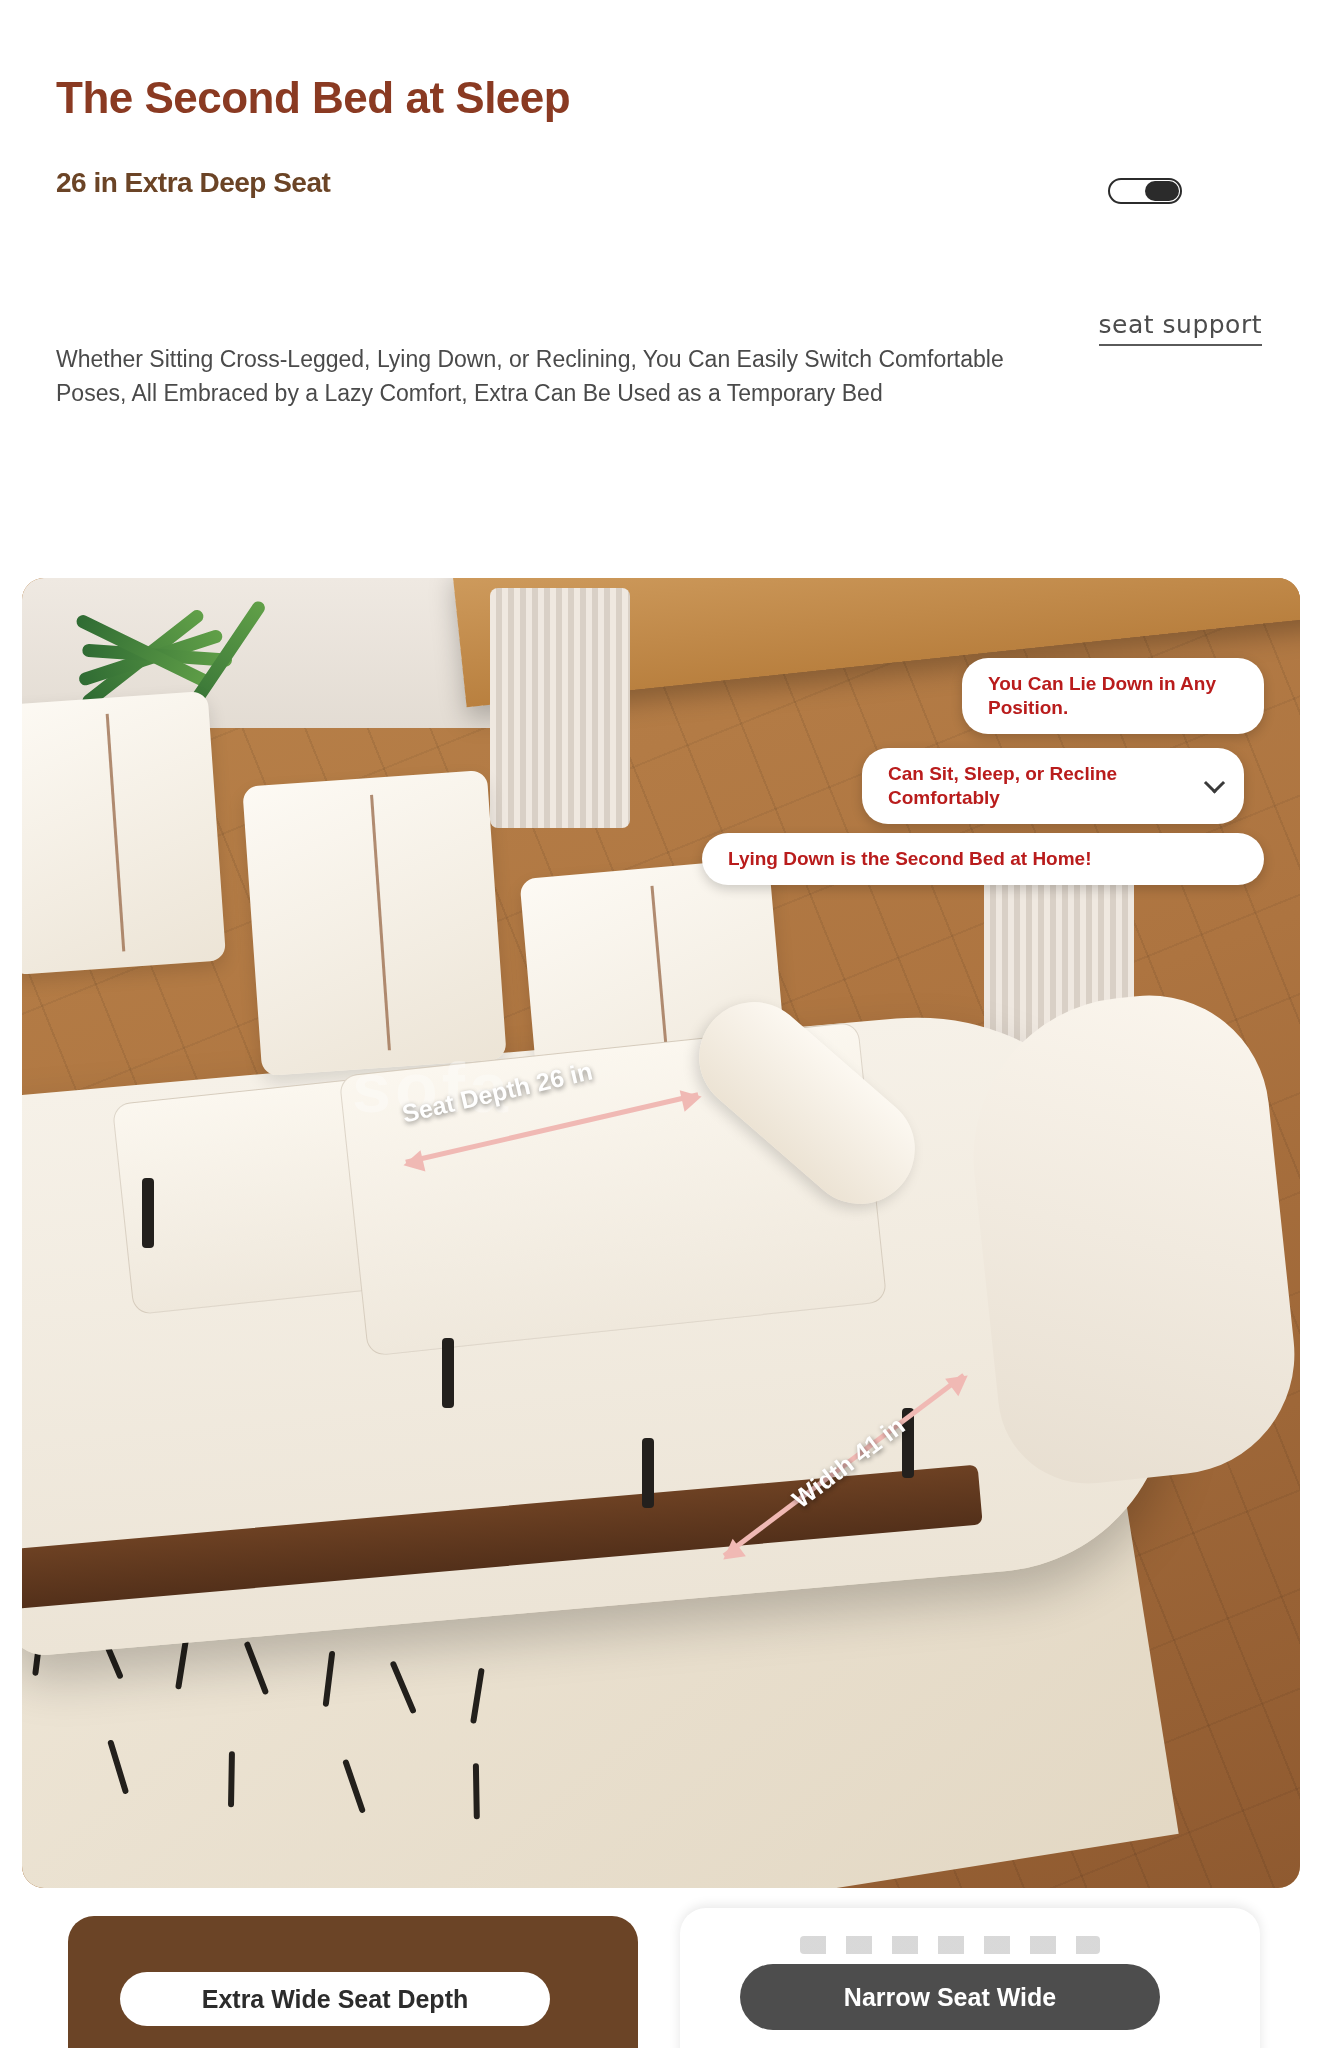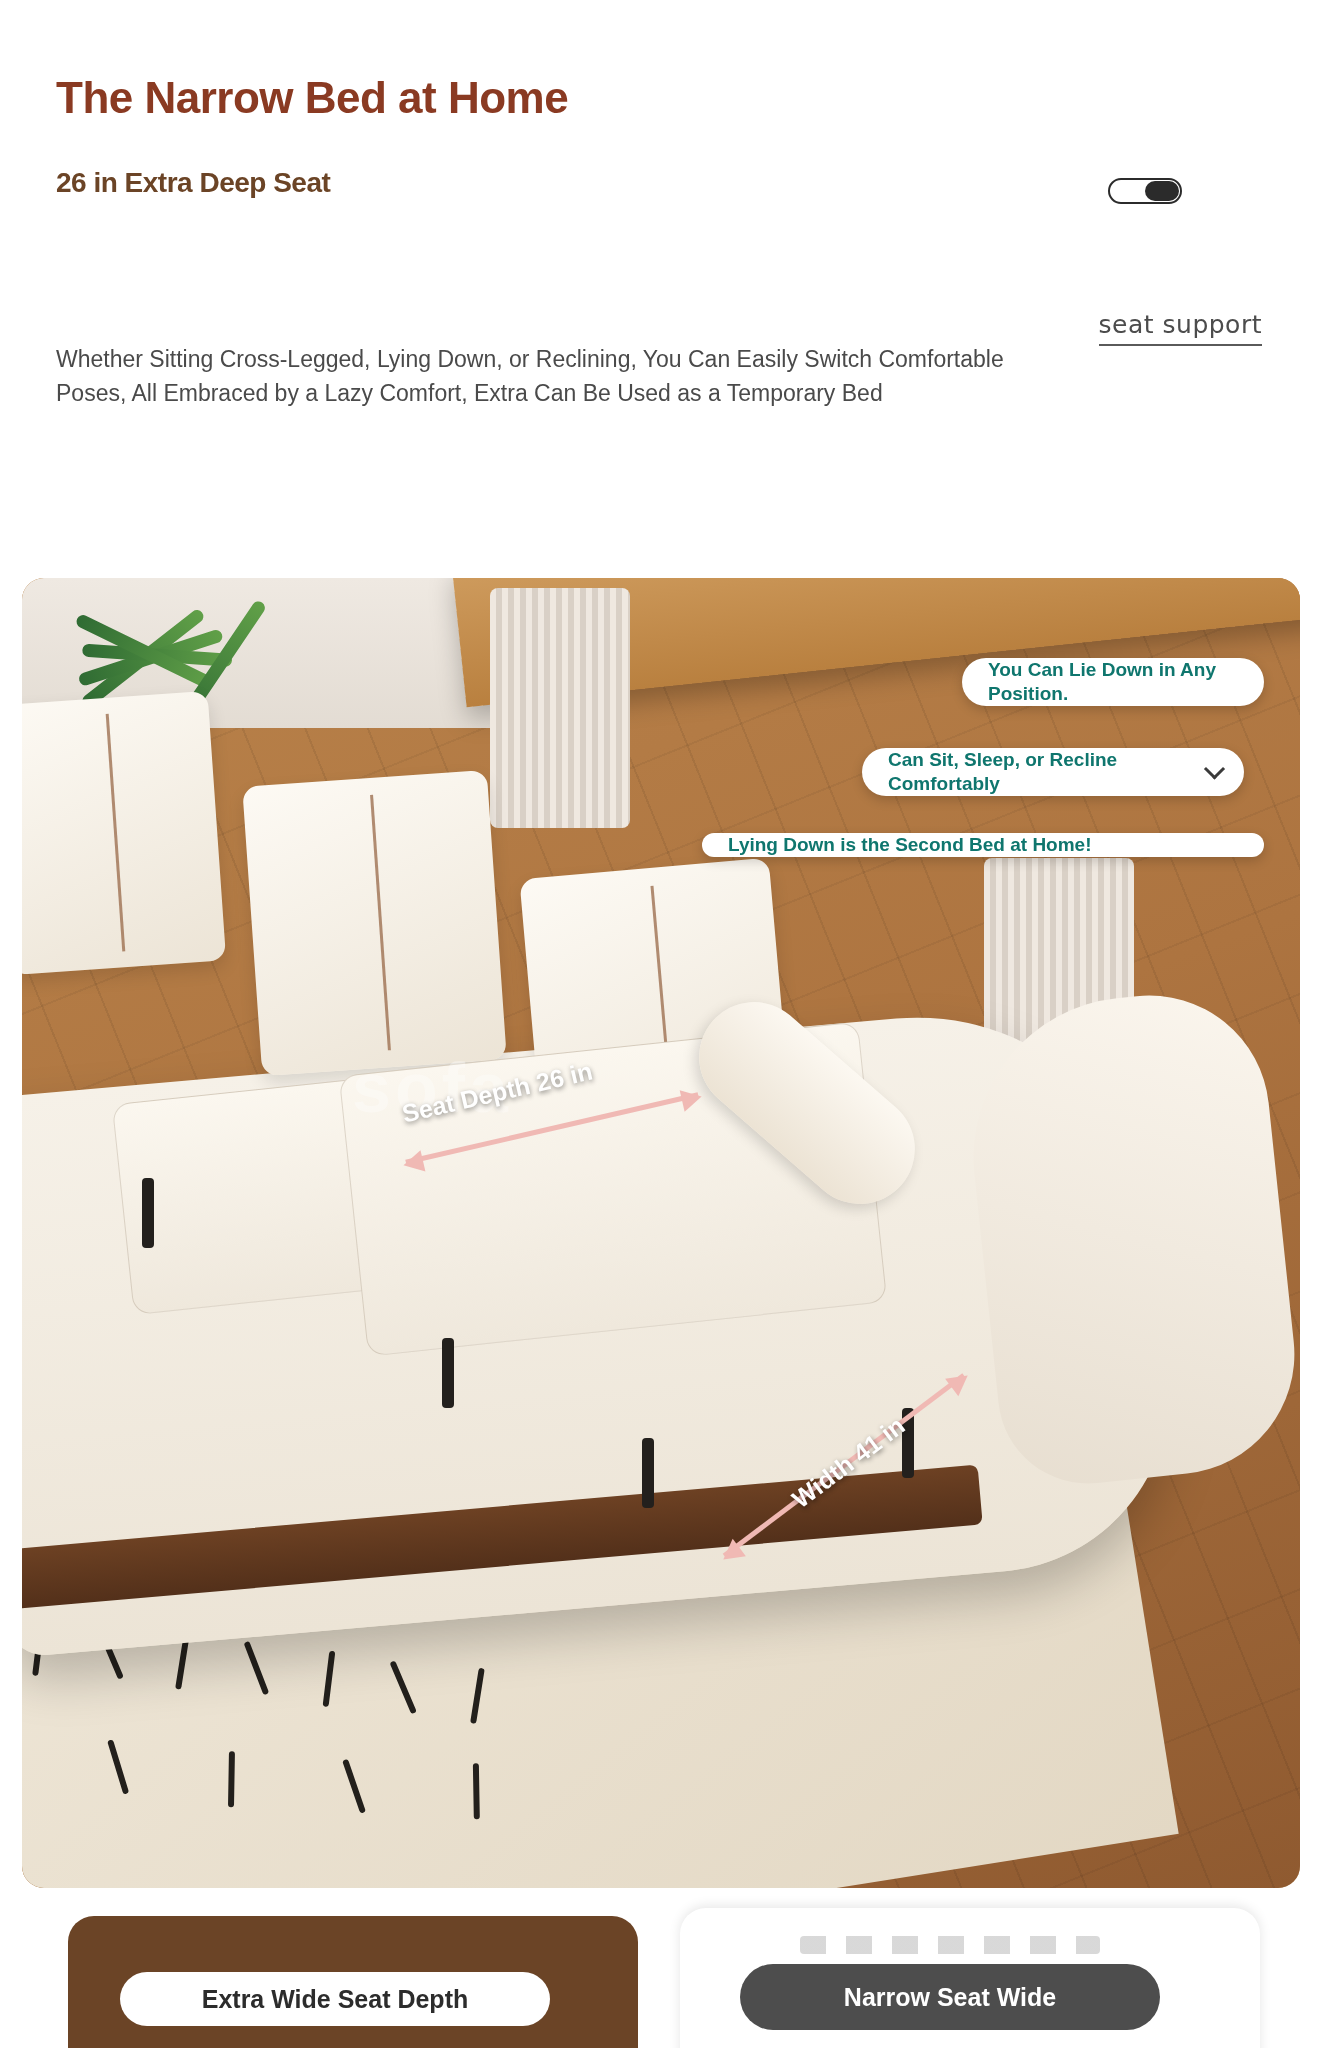--- a/index.html
+++ b/index.html
@@ -212,24 +212,24 @@
     width: 12px; height: 70px;
     background: #23201d;
     border-radius: 4px;
   }
 
   
   .pill {
     position: absolute;
     background: #ffffff;
     border-radius: 26px;
-    padding: 0 26px;
+    padding: 14px 26px;
     font-size: 19px;
     font-weight: bold;
-    color: #0f766e;
+    color: #b91c1c;
     line-height: 24px;
     box-shadow: 0 4px 12px rgba(0,0,0,0.18);
   }
   .pill.p-a { left: 940px; top: 80px;  width: 250px; }
   .pill.p-b { left: 840px; top: 170px; width: 330px; }
   .pill.p-c { left: 680px; top: 255px; width: 510px; }
   .chev {
     position: absolute;
     right: 22px; top: 50%;
     width: 12px; height: 12px;
@@ -322,21 +322,21 @@
     background:
       repeating-linear-gradient(90deg,#cfcfcf 0 26px, transparent 26px 46px);
     border-radius: 4px;
     opacity: 0.8;
   }
 </style>
 </head>
 <body>
 
 <div class="header">
-  <h1 class="title-1">The Narrow Bed at Home</h1>
+  <h1 class="title-1">The Second Bed at Sleep</h1>
   <h2 class="title-2">26 in Extra Deep Seat</h2>
 </div>
 
 <div class="subtitle">Whether Sitting Cross-Legged, Lying Down, or Reclining, You Can Easily Switch Comfortable Poses, All Embraced by a Lazy Comfort, Extra Can Be Used as a Temporary Bed</div>
 
 <div class="toggle">
   <div class="knob"></div>
 </div>
 <div class="seat-support">seat support</div>
 

